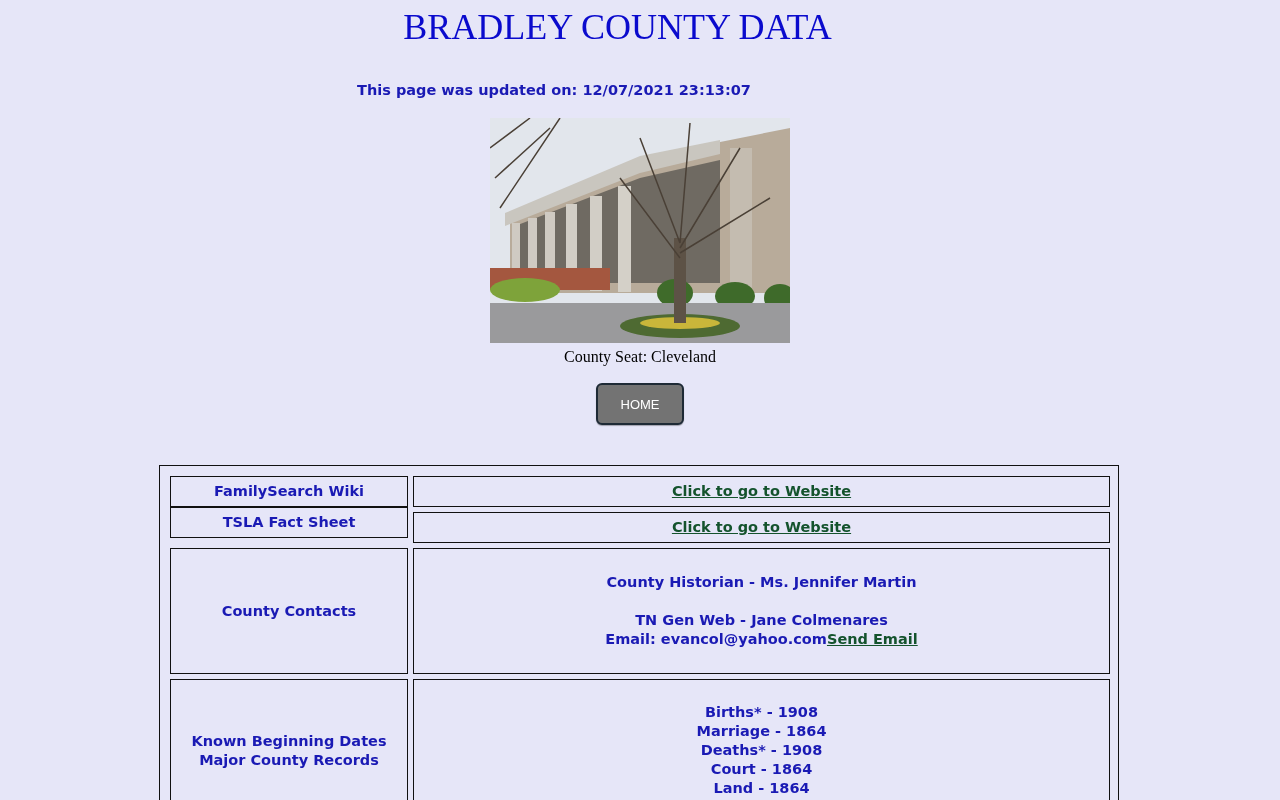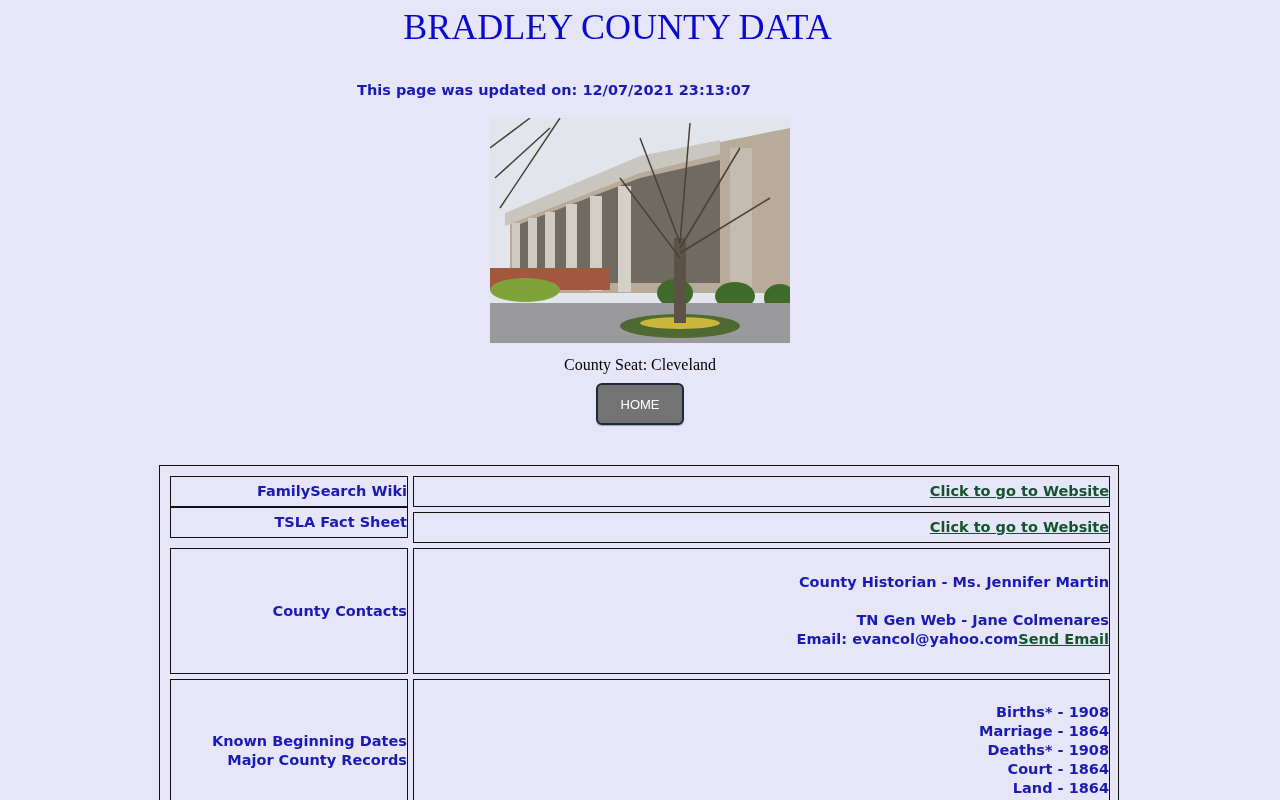--- a/index.html
+++ b/index.html
@@ -16,37 +16,37 @@
   }
   .updated {
     position:absolute; left:0; top:82px; width:1108px; text-align:center;
     color:#1a1ab4; font-size:14.5px; font-weight:bold;
   }
   .photo {
     position:absolute; left:490px; top:118px; width:300px; height:225px; overflow:hidden;
     background:linear-gradient(180deg,#e8ecf2 0%,#dfe3ea 30%,#b9b0a4 50%,#a99f92 65%,#8d8a82 80%,#999a9c 100%);
   }
   .seat {
-    position:absolute; left:0; top:356px; width:1280px; text-align:center;
+    position:absolute; left:0; top:348px; width:1280px; text-align:center;
     font-family:"Liberation Serif", "DejaVu Serif", serif; font-size:16px; color:#000;
   }
   .home-btn {
     position:absolute; left:596px; top:383px; width:84px; height:38px;
     background:#737373; border:2px solid #1e2a36; border-radius:6px;
     color:#fff; font-family:"Liberation Sans", sans-serif; font-size:13px;
     display:flex; align-items:center; justify-content:center; cursor:pointer;
     box-shadow:0 1px 1px rgba(0,0,0,0.3);
   }
   .outer {
     position:absolute; left:159px; top:465px; width:960px; height:400px;
     border:1px solid #111; box-sizing:border-box;
   }
   .cell {
     position:absolute; border:1px solid #111; box-sizing:border-box;
-    display:flex; flex-direction:column; align-items:flex-end; justify-content:center;
+    display:flex; flex-direction:column; align-items:center; justify-content:center;
     text-align:center; color:#1a1ab4; font-size:14.5px; font-weight:bold; line-height:19px;
   }
   a.lnk { color:#14532d; text-decoration:underline; cursor:pointer; }
   .gap { height:19px; }
 </style>
 </head>
 <body>
 
 <h1 class="title">BRADLEY COUNTY DATA</h1>
 <div class="updated">This page was updated on: 12/07/2021 23:13:07</div>

